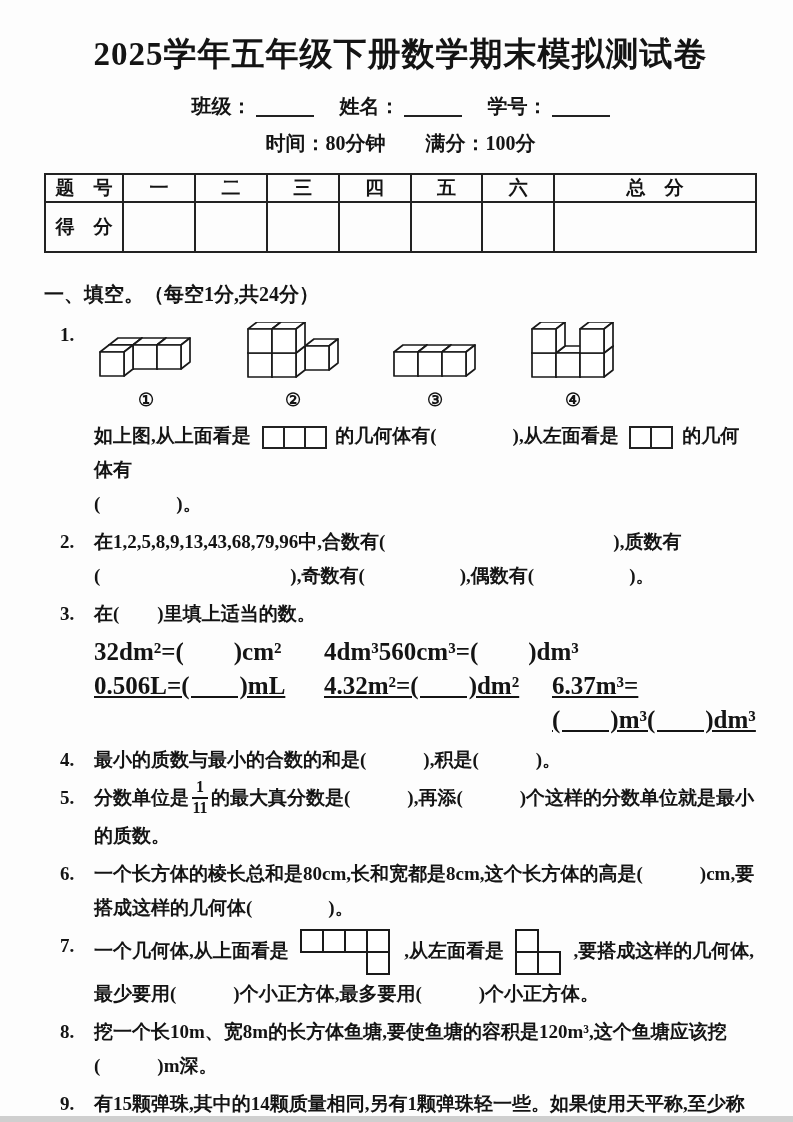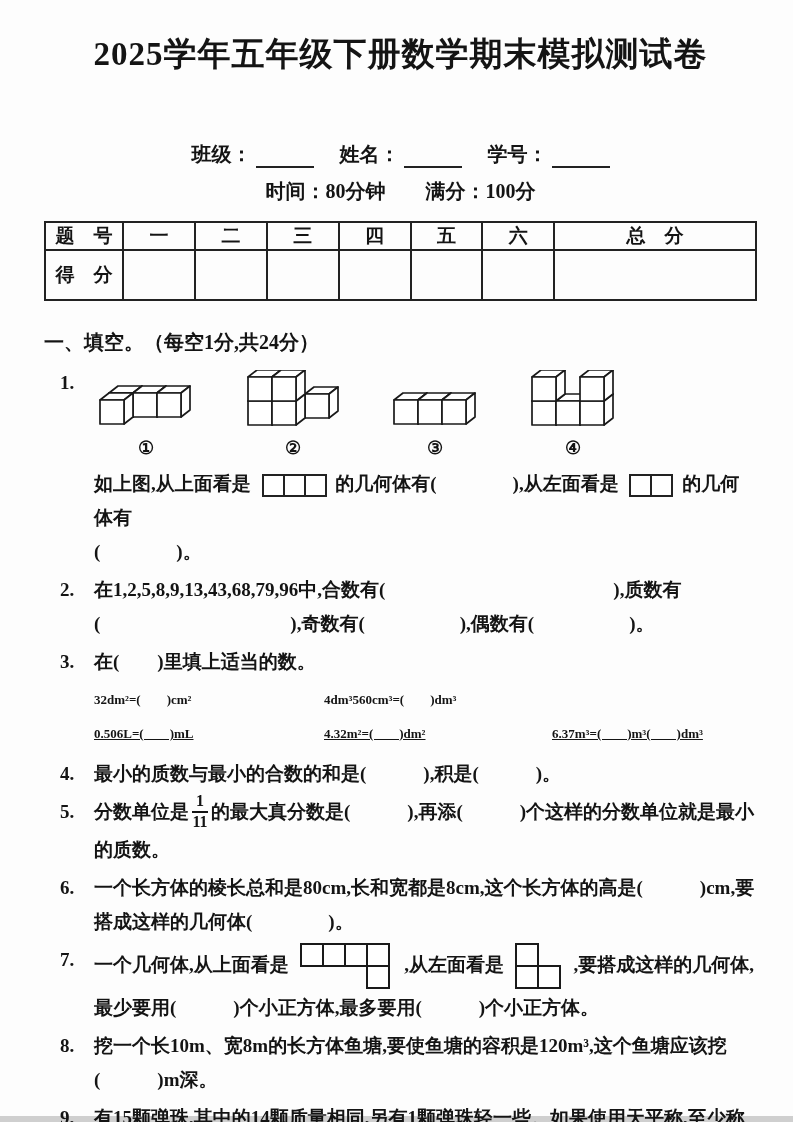--- a/index.html
+++ b/index.html
@@ -9,21 +9,21 @@
     background:#fdfdfd; color:#141414;
     font-family:"Liberation Serif","DejaVu Serif",serif;
     font-weight:bold;
   }
   .page { height:1116px; padding:26px 36px 0 44px; display:flex; flex-direction:column; }
 
   .title { text-align:center; font-size:33px; margin:6px 0 16px; letter-spacing:1px; }
 
   .info-row { display:flex; justify-content:center; align-items:flex-end; gap:26px;
               font-size:20px; margin-bottom:10px; }
-  .info-item { display:flex; align-items:flex-end;margin-top:48px; }
+  .info-item { display:flex; align-items:center; }
   .blankline { display:inline-block; width:58px; height:20px; border-bottom:2px solid #222; margin-left:4px; }
   .info-row2 { gap:40px; margin-bottom:16px; }
 
   table.score { width:100%; border-collapse:collapse; margin-bottom:26px; font-size:19px; }
   table.score td { border:2px solid #222; text-align:center; padding:0; }
   table.score tr.hdr td { height:25px; }
   table.score tr.scr td { height:50px; }
   td.firstcol { width:11%; }
 
   .sec-heading { font-size:20px; margin:2px 0 10px; }
@@ -40,21 +40,21 @@
   .sqrow { display:inline-flex; vertical-align:middle; margin:0 6px; }
   .sq { width:23px; height:23px; border:2px solid #222; background:#fff; margin-right:-2px; }
 
   .inline-shape { vertical-align:middle; margin:0 6px; }
 
   .frac { display:inline-flex; flex-direction:column; align-items:center; vertical-align:middle;
           line-height:1.05; font-size:16px; margin:0 3px; transform:translateY(-2px); }
   .frac .num { border-bottom:2px solid #141414; padding:0 4px 1px; }
   .frac .den { padding-top:1px; }
 
-  .unit-row { display:flex; margin-left:50px; font-size:13px; line-height:34px; }
+  .unit-row { display:flex; margin-left:50px; font-size:25px; line-height:34px; }
   .unit-row span { display:block; }
   .unit-row .c1 { width:230px; }
   .unit-row .c2 { width:228px; }
   .unit-row .c3 { flex:1; }
   .bottom-edge { height:6px; background:#cfcfcf; }
 </style>
 </head>
 <body>
 
 <div class="page">

